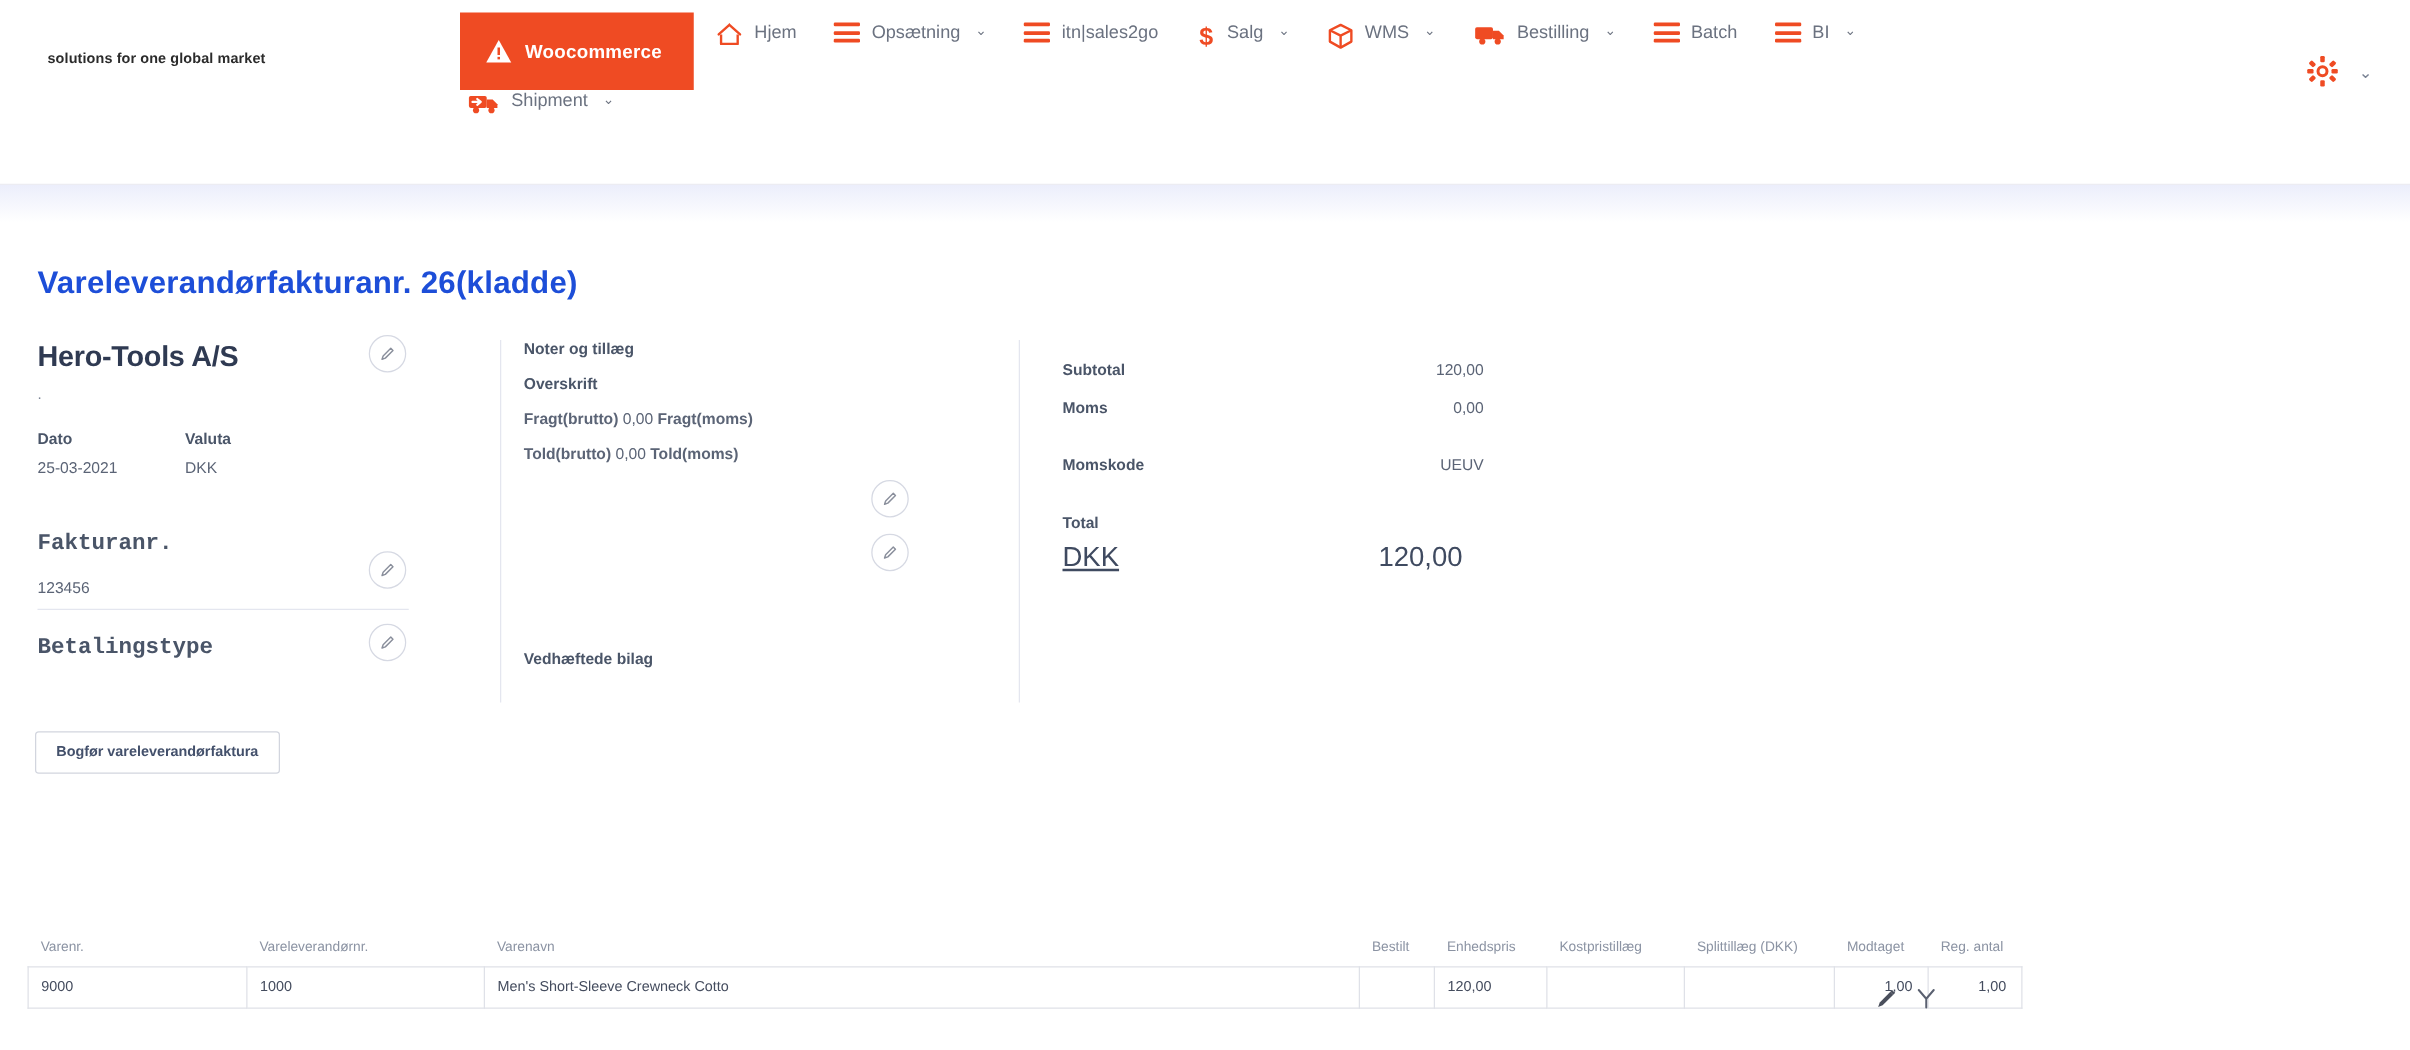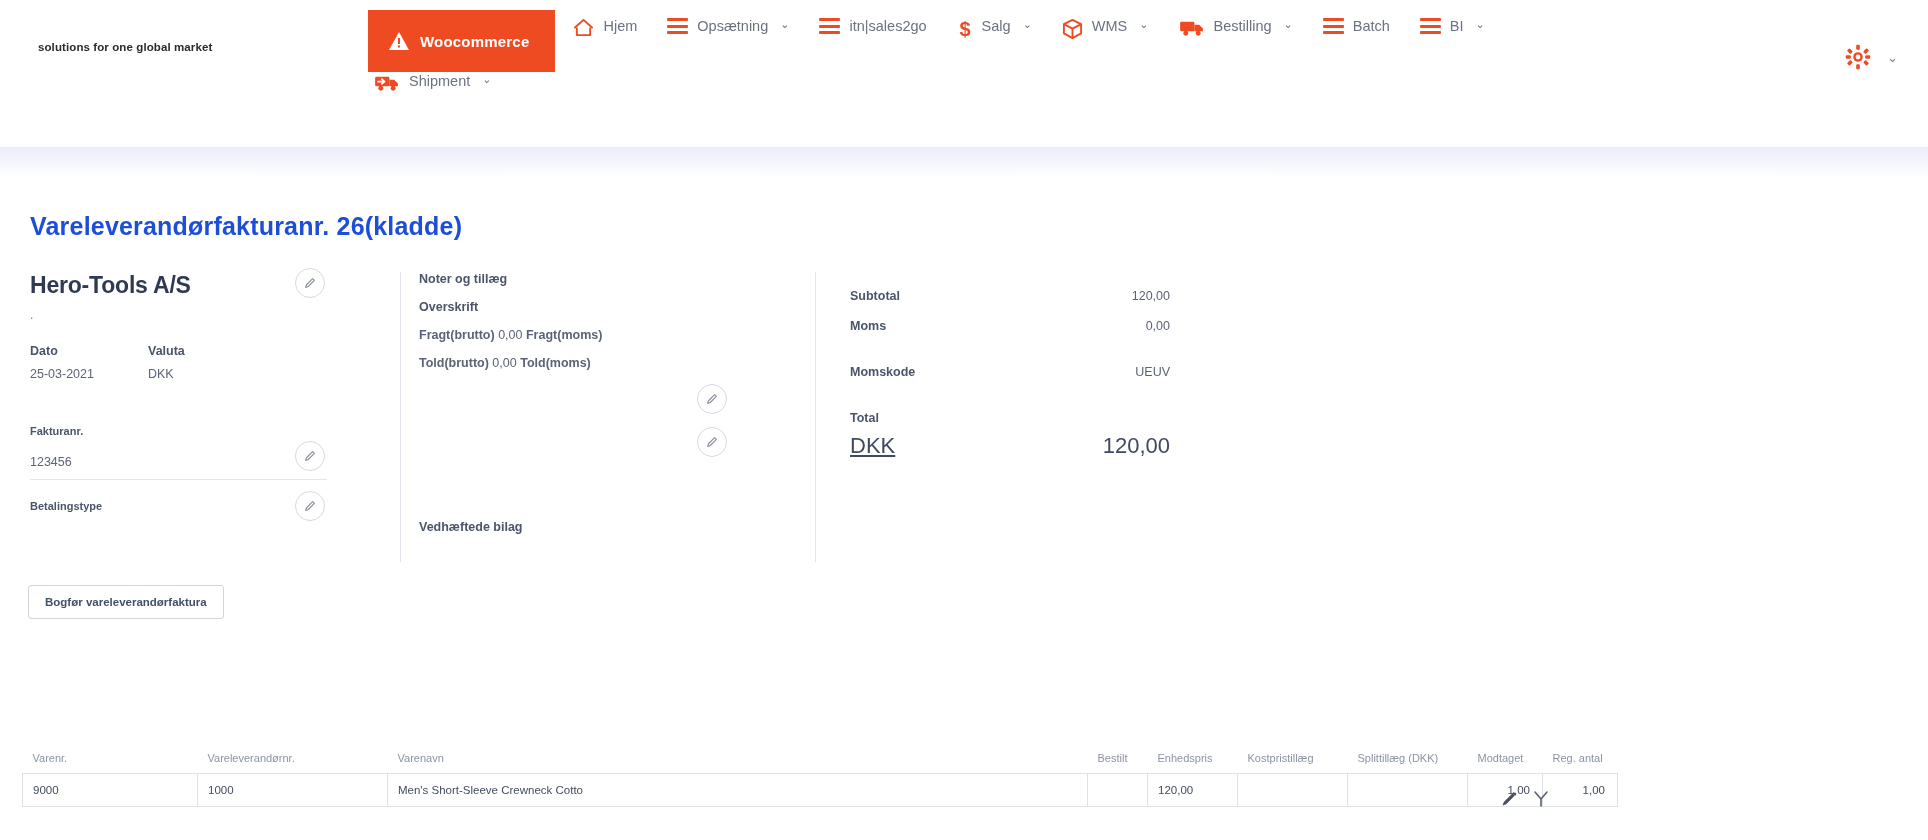--- a/index.html
+++ b/index.html
@@ -140,21 +140,21 @@
   }
   .vendor-sub { font-size: 12px; color: #7a8394; margin-top: 9px; height: 14px; }
 
   .pair-row { display: flex; margin-top: 22px; }
   .pair { width: 118px; }
   .pair-label { font-size: 12.5px; font-weight: bold; color: #4c5straight; color: #4a5568; }
   .pair-label { font-size: 12.5px; font-weight: bold; color: #4a5568; }
   .pair-val { font-size: 12.5px; color: #5b6476; margin-top: 9px; }
 
   .field-block { margin-top: 44px; position: relative; }
-  .field-label { font-size: 11px; font-weight: bold; color: #4a5568; }
+  .field-label { font-size: 18px; font-weight: bold; color: #4a5568; font-family: Liberation Mono, monospace; }
   .field-val { font-size: 12.5px; color: #5b6476; margin-top: 18px; }
   .field-rule { border-bottom: 1px solid #e4e6ef; margin-top: 10px; width: 297px; }
 
   .field-block2 { margin-top: 20px; position: relative; }
 
   
   .edit-btn {
     position: absolute;
     width: 30px; height: 30px;
     border: 1px solid #d6d9e3;
@@ -169,21 +169,21 @@
   .mid-line.light { font-weight: bold; color: #5b6476; }
   .mid-line .num { color: #5b6476; font-weight: normal; }
 
   .attach-label {
     position: absolute;
     left: 18px; bottom: 28px;
     font-size: 12.5px; font-weight: bold; color: #4a5568;
   }
 
   
-  .tot-row { display: flex; align-items: baseline; margin-bottom: 16px; }
+  .tot-row { display: flex; align-items: baseline; margin-bottom: 16px; gap: 17px; }
   .tot-label { width: 170px; font-size: 12.5px; font-weight: bold; color: #4a5568; }
   .tot-val { width: 150px; text-align: right; font-size: 12.5px; color: #5b6476; }
   .tot-gap { height: 16px; }
   .tot-big-label { font-size: 12.5px; font-weight: bold; color: #4a5568; margin-bottom: 8px; }
   .tot-big-row { display: flex; align-items: baseline; }
   .tot-currency {
     width: 170px;
     font-size: 22px;
     color: #3f4a60;
     text-decoration: underline;

